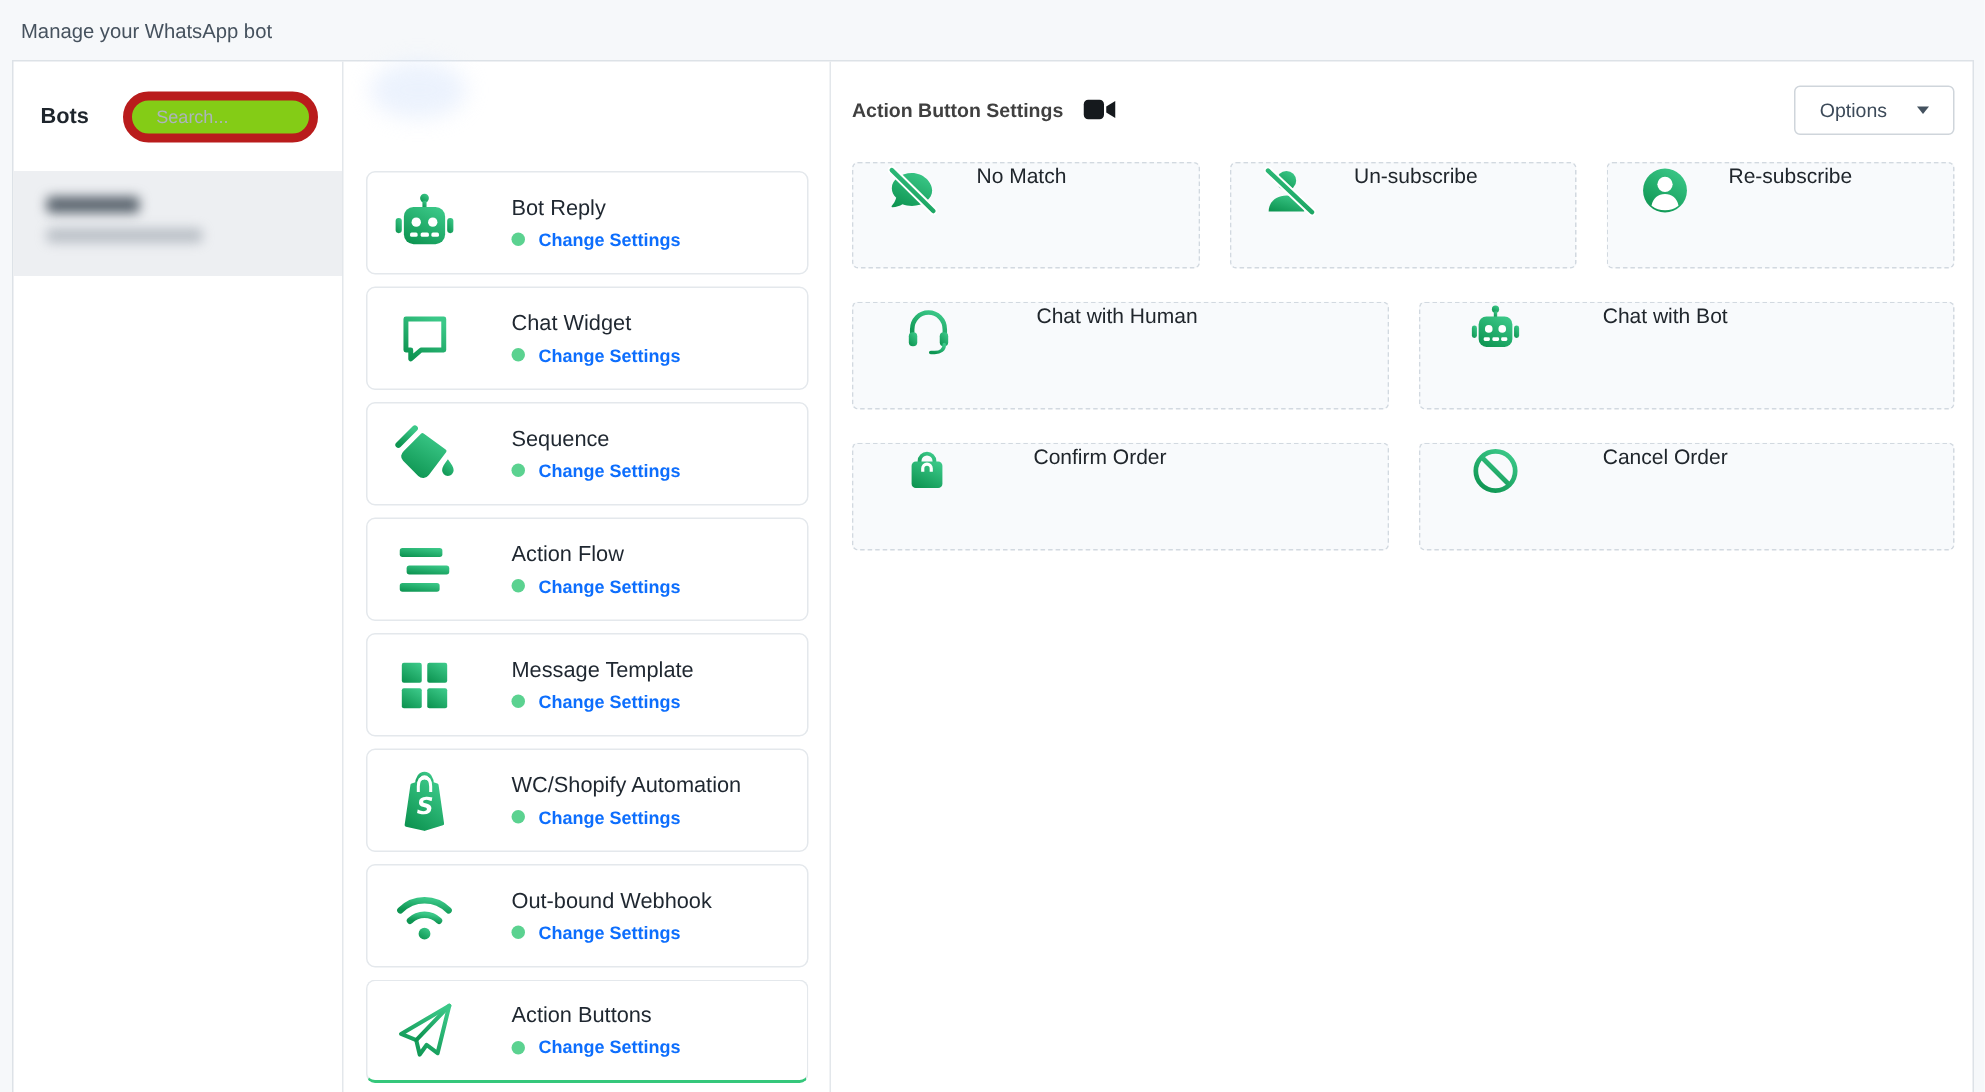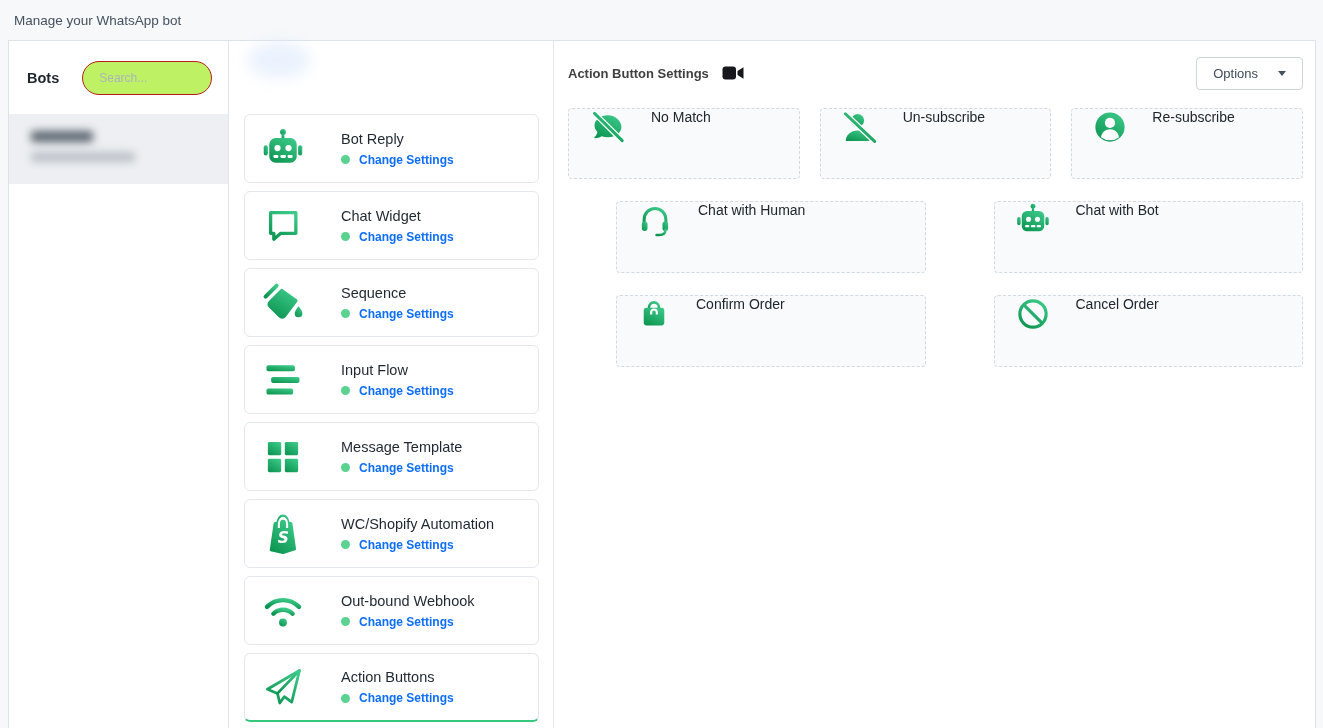--- a/index.html
+++ b/index.html
@@ -12,22 +12,22 @@
   .top-strip { position:absolute; top:0; left:0; right:0; height:40px;
     display:flex; align-items:center; padding-left:14px; background:#f6f8fa; }
   .top-strip .pg-title { font-size:13.5px; color:#46525e; }
   
   .main-panel { position:absolute; top:40px; left:8px; right:7px; bottom:0;
     background:#fff; border:1px solid #dde2e7; border-bottom:none; display:flex; }
   
   .sidebar { width:220px; border-right:1px solid #e3e7eb; }
   .sidebar-head { height:73px; display:flex; align-items:center; padding:0 16px 0 18px; gap:23px; }
   .bots-label { font-size:14.5px; font-weight:700; color:#1e252c; }
-  .search-input { flex:1; min-width:0; height:34px; border:1px solid #b91c1c; border-radius:17px;
-    padding:0 16px; font-size:12px; color:#49525b; outline:none; background:#bef264;
+  .search-input { flex:1; min-width:0; height:34px; border:6px solid #b91c1c; border-radius:17px;
+    padding:0 16px; font-size:12px; color:#49525b; outline:none; background:#84cc16;
     font-family:"Liberation Sans","DejaVu Sans",sans-serif; }
   .search-input::placeholder { color:#acb4bc; }
   .bot-item { height:70px; background:#edeff2; padding:17px 0 0 22px; cursor:pointer; }
   .redact { filter:blur(4px); border-radius:3px; }
   .redact-name { width:62px; height:11px; background:#59636d; }
   .redact-phone { width:104px; height:10px; background:#9aa2ab; margin-top:10px; opacity:.6; }
   
   .features-col { width:325px; border-right:1px solid #e3e7eb; position:relative; }
   .blob { position:absolute; left:18px; top:0; width:64px; height:38px; background:#dfeafc;
     opacity:.6; filter:blur(7px); border-radius:50%; }
@@ -49,21 +49,21 @@
     border:1px solid #cfd5db; border-radius:4px; display:flex; align-items:center; gap:20px;
     font-size:13px; color:#3c4a59; cursor:pointer;
     font-family:"Liberation Sans","DejaVu Sans",sans-serif; }
   .caret { width:0; height:0; border-left:4.5px solid transparent; border-right:4.5px solid transparent;
     border-top:5px solid #44525f; }
   .row3 { display:grid; grid-template-columns:repeat(3,1fr); gap:20px; margin-bottom:22px; }
   .row2 { display:grid; grid-template-columns:repeat(2,1fr); gap:20px; margin-bottom:22px; }
   .tile { background:#f8fafc; border:1px dashed #d2d9e0; border-radius:4px;
     display:flex; align-items:flex-start; cursor:pointer; }
   .tile-sm { height:71px; padding-left:20px; gap:24px; }
-  .tile-lg { height:72px; padding-left:20px; gap:25px;margin-left:48px; }
+  .tile-lg { height:72px; padding-left:32px; gap:54px; }
   .tile-icon { display:flex; align-items:center; justify-content:center; }
   .tile-label { font-size:14px; color:#20262c; }
 </style>
 </head>
 <body>
 
 <svg width="0" height="0" style="position:absolute" aria-hidden="true">
   <defs>
     <linearGradient id="gg" x1="0.8" y1="0" x2="0.2" y2="1">
       <stop offset="0" stop-color="#3bc888"></stop>
@@ -151,21 +151,21 @@
 
       <div class="card">
         <span class="card-icon">
           <svg width="44" height="44" viewBox="0 0 48 48">
             <rect x="6" y="8" width="31" height="6.5" rx="2" fill="url(#gg)"></rect>
             <rect x="11" y="20.7" width="31" height="6.5" rx="2" fill="url(#gg)"></rect>
             <rect x="6" y="33.4" width="29" height="6.5" rx="2" fill="url(#gg)"></rect>
           </svg>
         </span>
         <div class="card-text">
-          <div class="card-title">Input Flow</div>
+          <div class="card-title">Action Flow</div>
           <div class="card-meta">
             <span class="status-dot"></span>
             <a class="change-link">Change Settings</a>
           </div>
         </div>
       </div>
 
       <div class="card">
         <span class="card-icon">
           <svg width="44" height="44" viewBox="0 0 48 48">

